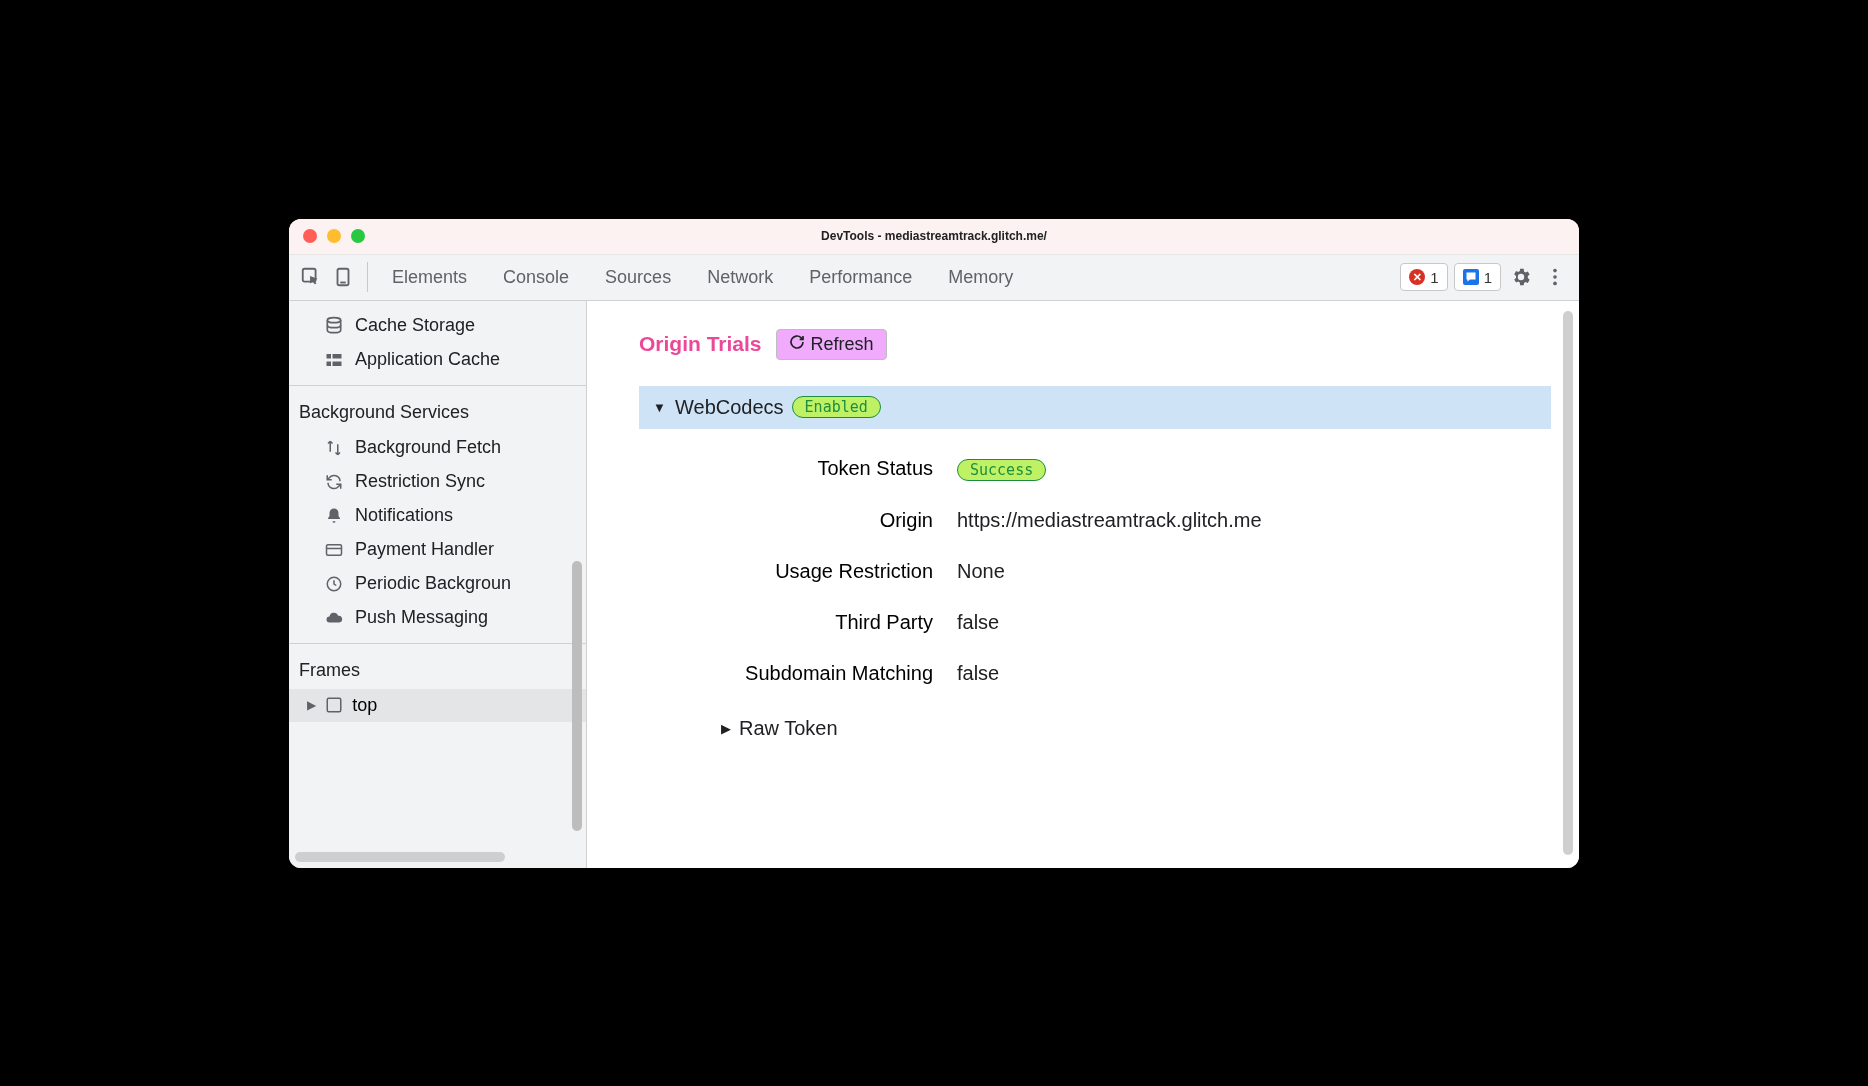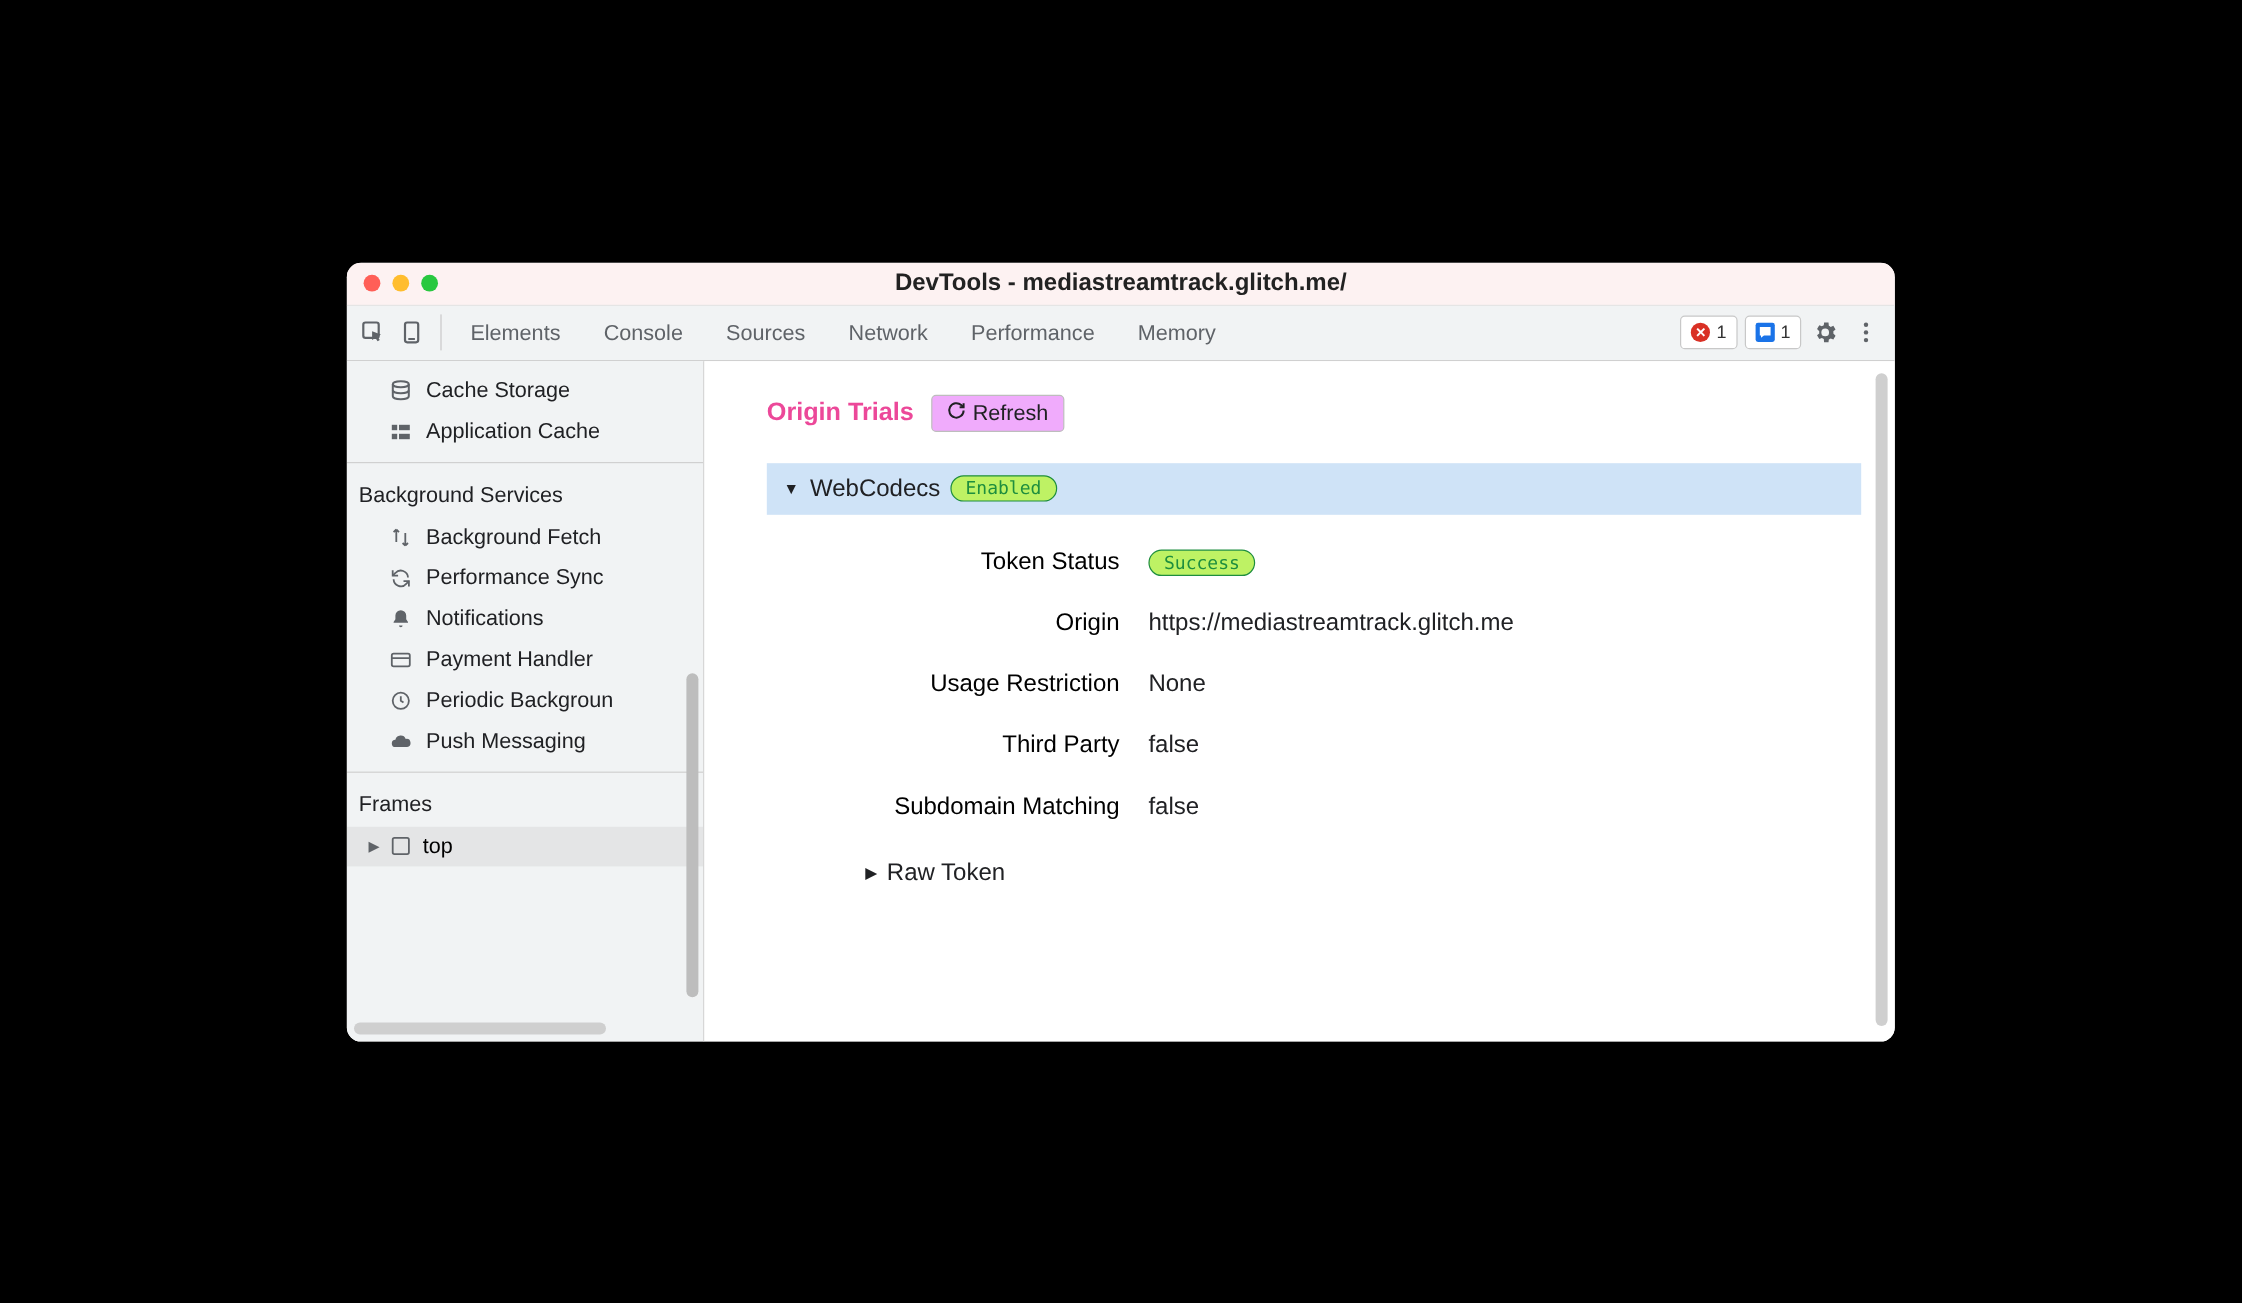--- a/index.html
+++ b/index.html
@@ -29,21 +29,21 @@
       border-bottom: 1px solid #e5e5e5;
     }
     .traffic-lights { display: flex; gap: 10px; position: absolute; left: 14px; }
     .tl { width: 14px; height: 14px; border-radius: 50%; }
     .tl-close { background: #ff5f57; }
     .tl-min { background: #ffbd2e; }
     .tl-max { background: #28c840; }
     .titlebar-title {
       flex: 1;
       text-align: center;
-      font-size: 20px;
+      font-size: 12px;
       font-weight: 600;
       color: #222;
     }
 
     .toolbar {
       height: 46px;
       background: #f1f3f4;
       border-bottom: 1px solid #d0d0d0;
       display: flex;
       align-items: center;
@@ -358,21 +358,21 @@
         </span>
         <span>Background Fetch</span>
       </div>
       <div class="side-item">
         <span class="ic">
           <svg width="18" height="18" viewBox="0 0 24 24" fill="none" stroke="currentColor" stroke-width="2">
               <path d="M20 11A8 8 0 006 6l-3 3M4 13a8 8 0 0014 5l3-3"></path>
               <path d="M3 3v6h6M21 21v-6h-6"></path>
             </svg>
         </span>
-        <span>Performance Sync</span>
+        <span>Restriction Sync</span>
       </div>
       <div class="side-item">
         <span class="ic">
           <svg width="18" height="18" viewBox="0 0 24 24" fill="currentColor">
               <path d="M12 2a6 6 0 00-6 6v4l-2 3v1h16v-1l-2-3V8a6 6 0 00-6-6zM10 19a2 2 0 004 0z"></path>
             </svg>
         </span>
         <span>Notifications</span>
       </div>
       <div class="side-item">

